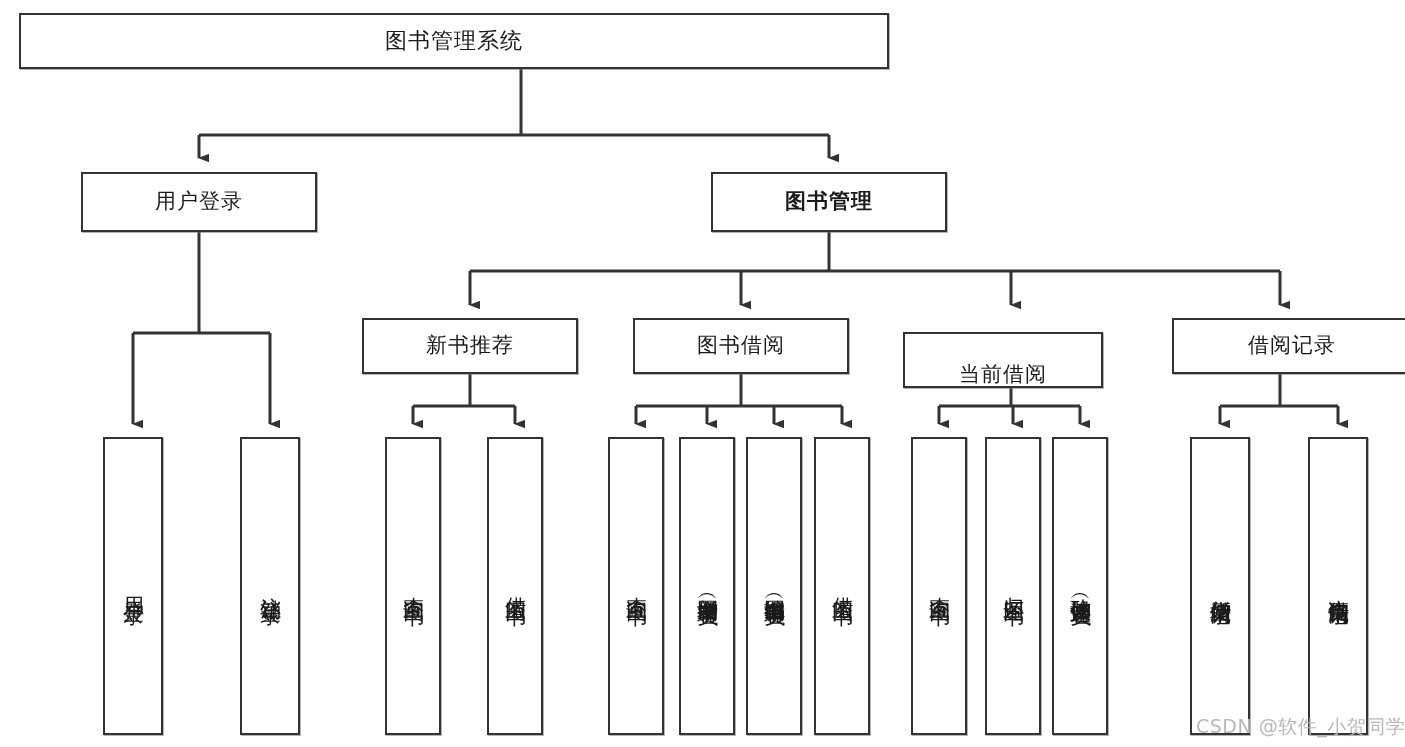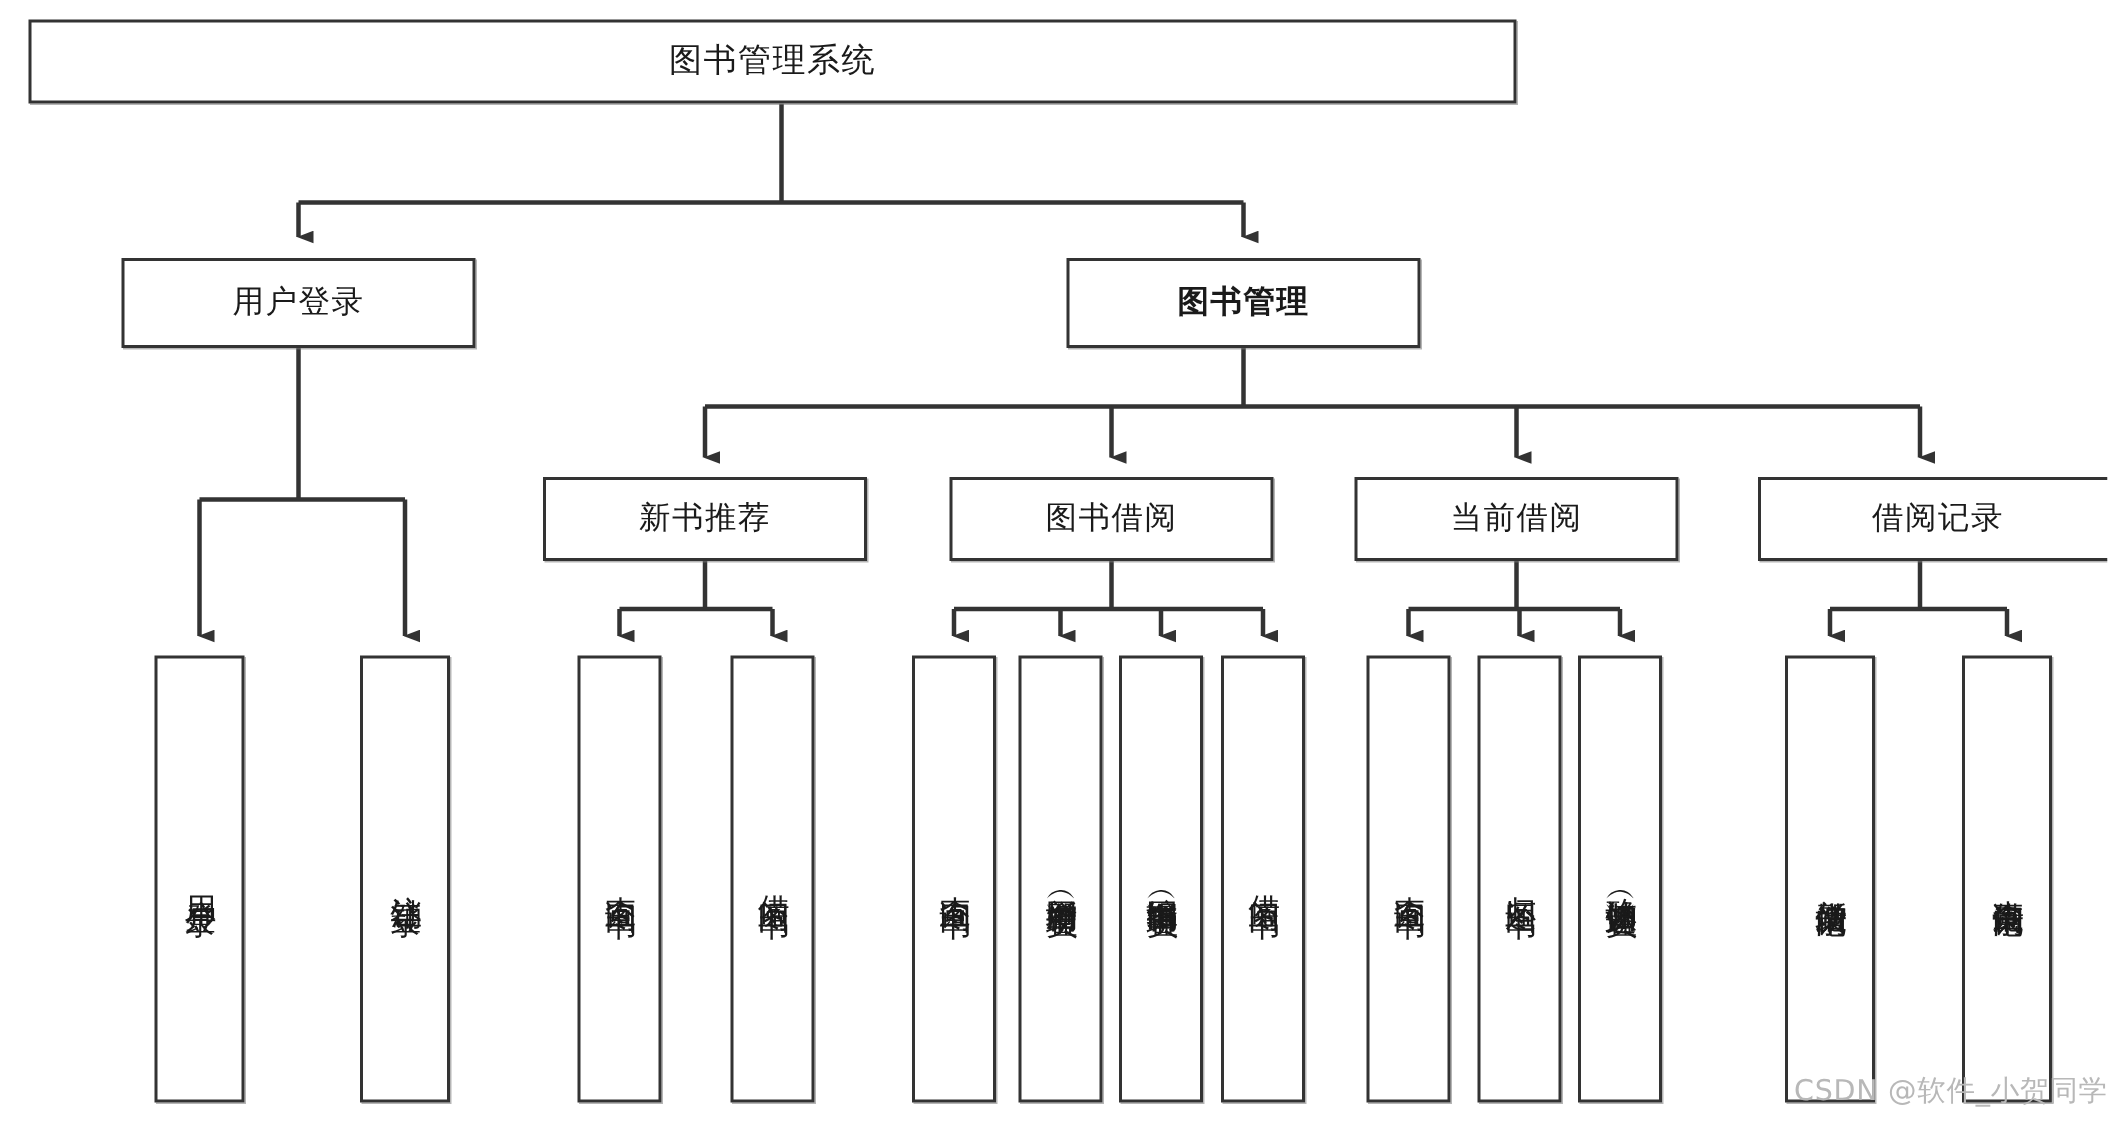--- a/index.html
+++ b/index.html
@@ -115,38 +115,38 @@
       <path d="M1013,406 L1013,424" marker-end="url(#arrowhead)"></path>
       <path d="M1080,406 L1080,424" marker-end="url(#arrowhead)"></path>
 
       <path d="M1280,374 L1280,406"></path>
       <path d="M1220,406 L1338,406"></path>
       <path d="M1220,406 L1220,424" marker-end="url(#arrowhead)"></path>
       <path d="M1338,406 L1338,424" marker-end="url(#arrowhead)"></path>
     </g>
   </svg>
 
-  <div class="node node-h node-root" style="left:19px; top:13px; width:992px; height:56px;">
+  <div class="node node-h node-root" style="left:19px; top:13px; width:870px; height:56px;">
     <span>图书管理系统</span>
   </div>
 
   <div class="node node-h" style="left:81px; top:172px; width:236px; height:60px;">
     <span>用户登录</span>
   </div>
   <div class="node node-h" style="left:711px; top:172px; width:236px; height:60px;font-weight:bold;">
     <span>图书管理</span>
   </div>
 
   <div class="node node-h" style="left:362px; top:318px; width:216px; height:56px;">
     <span>新书推荐</span>
   </div>
   <div class="node node-h" style="left:633px; top:318px; width:216px; height:56px;">
     <span>图书借阅</span>
   </div>
-  <div class="node node-h" style="left:903px; top:318px; width:216px; height:56px;">
+  <div class="node node-h" style="left:903px; top:332px; width:200px; height:56px;align-items:flex-end;">
     <span>当前借阅</span>
   </div>
   <div class="node node-h" style="left:1172px; top:318px; width:240px; height:56px;">
     <span>借阅记录</span>
   </div>
 
   <div class="node" style="left:103px; top:437px; width:60px; height:298px;">
     <span class="node-v">用户登录</span>
   </div>
   <div class="node" style="left:240px; top:437px; width:60px; height:298px;">

